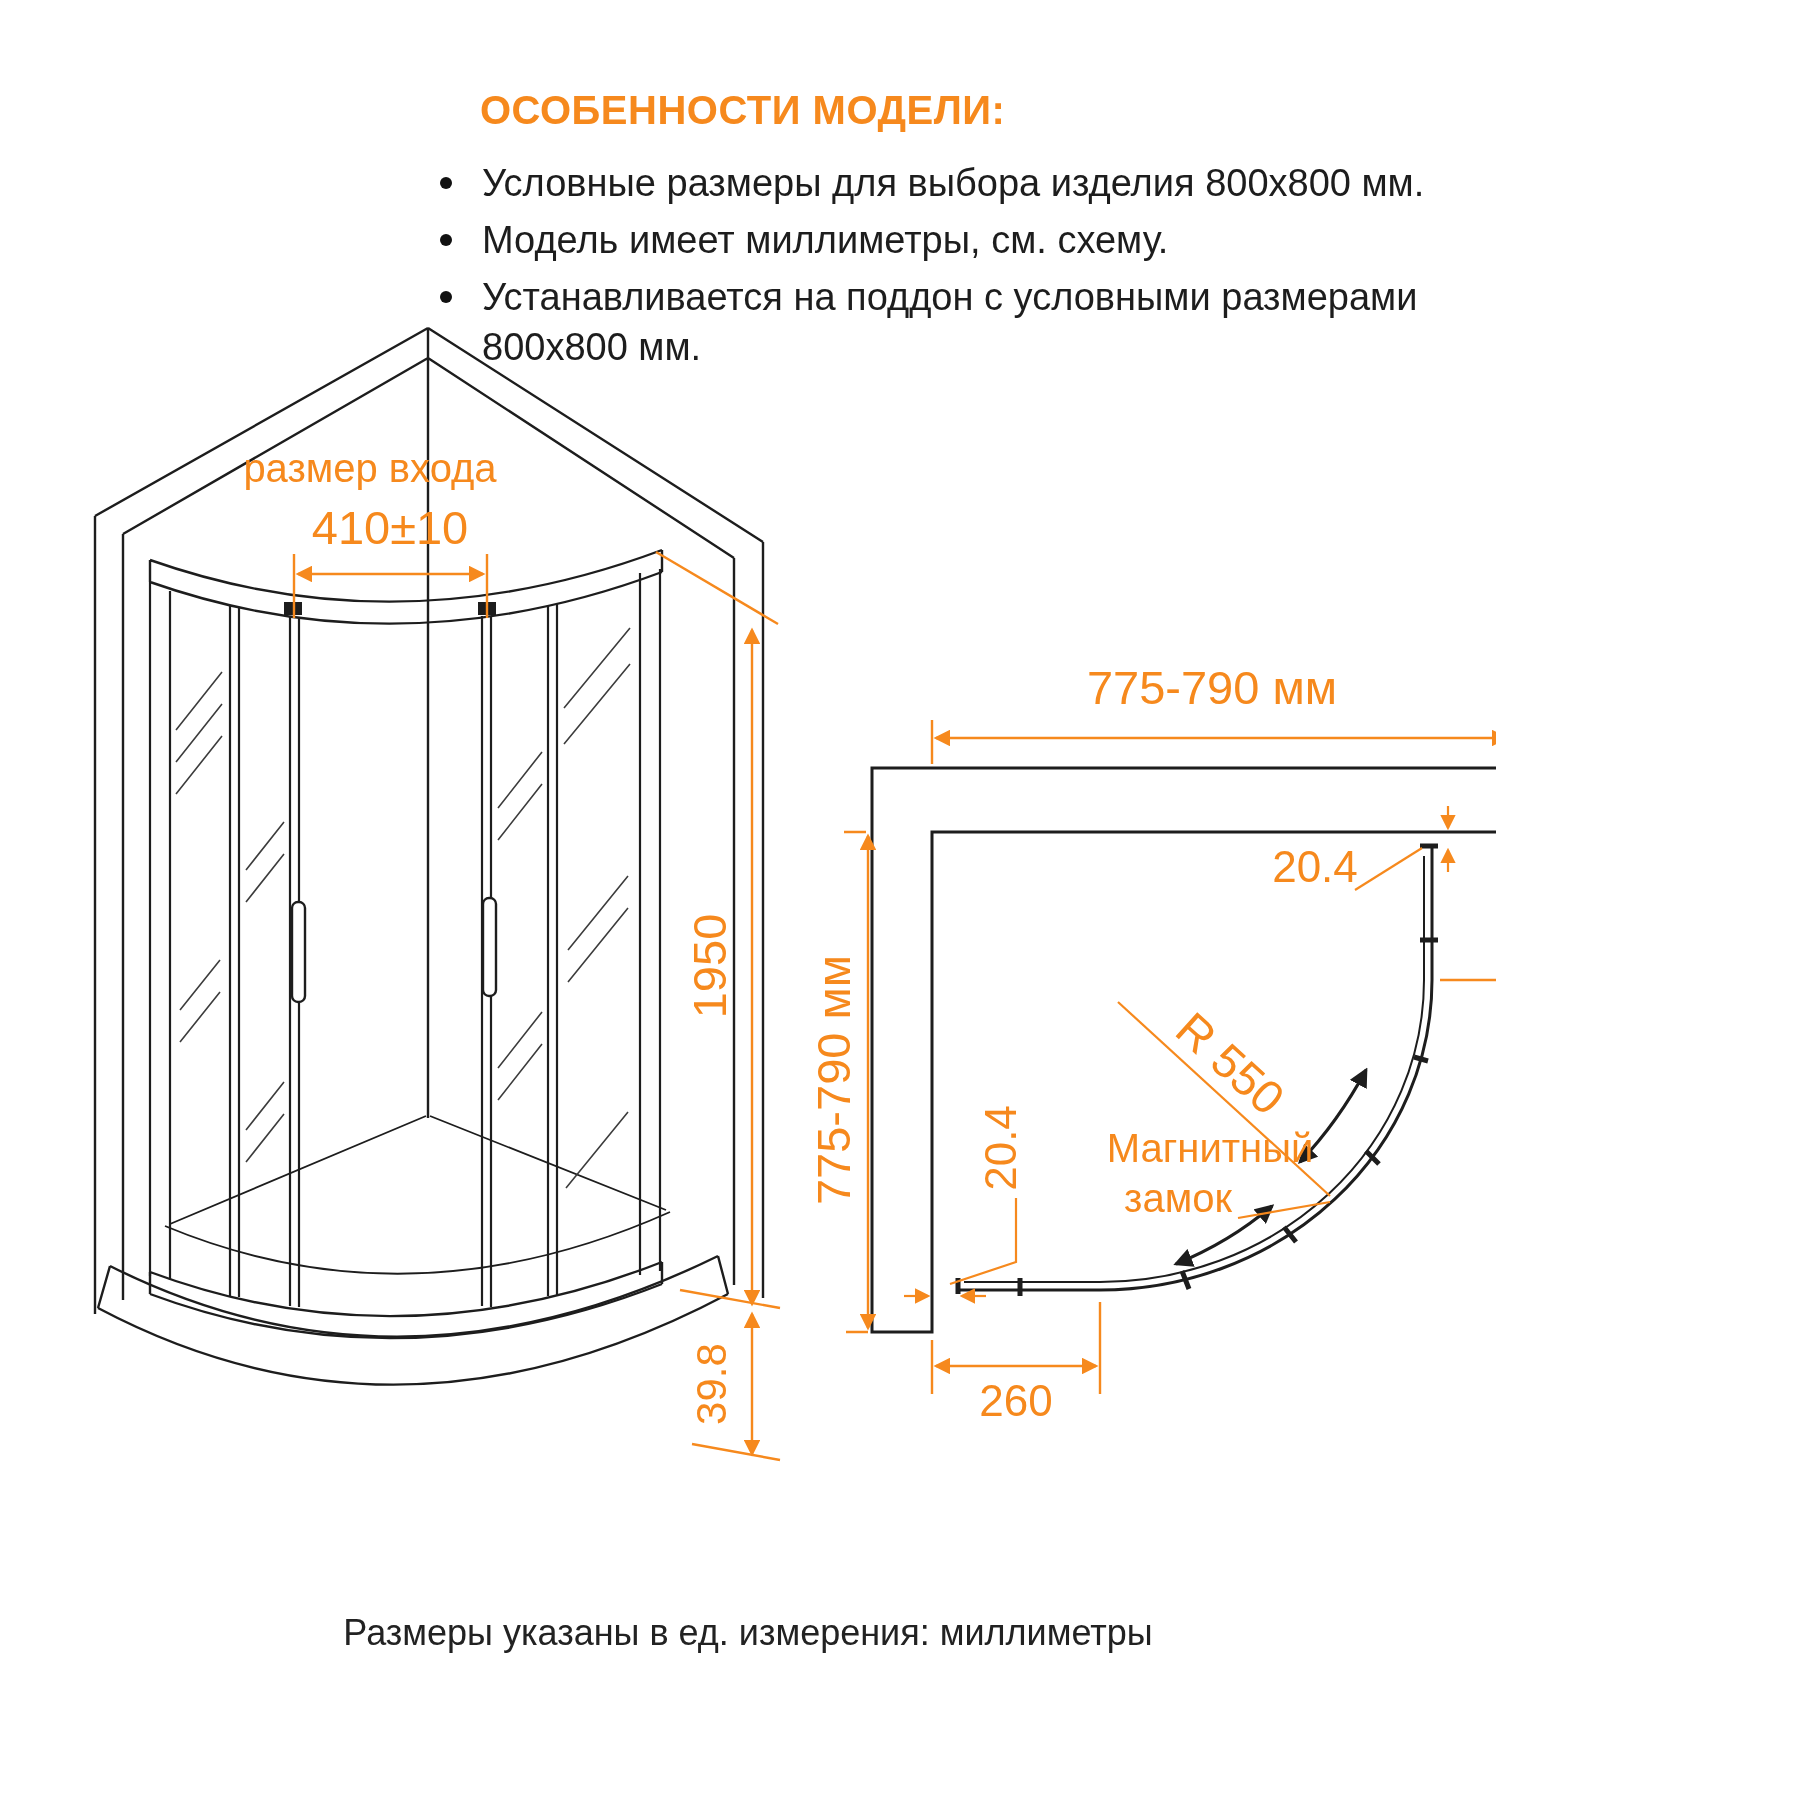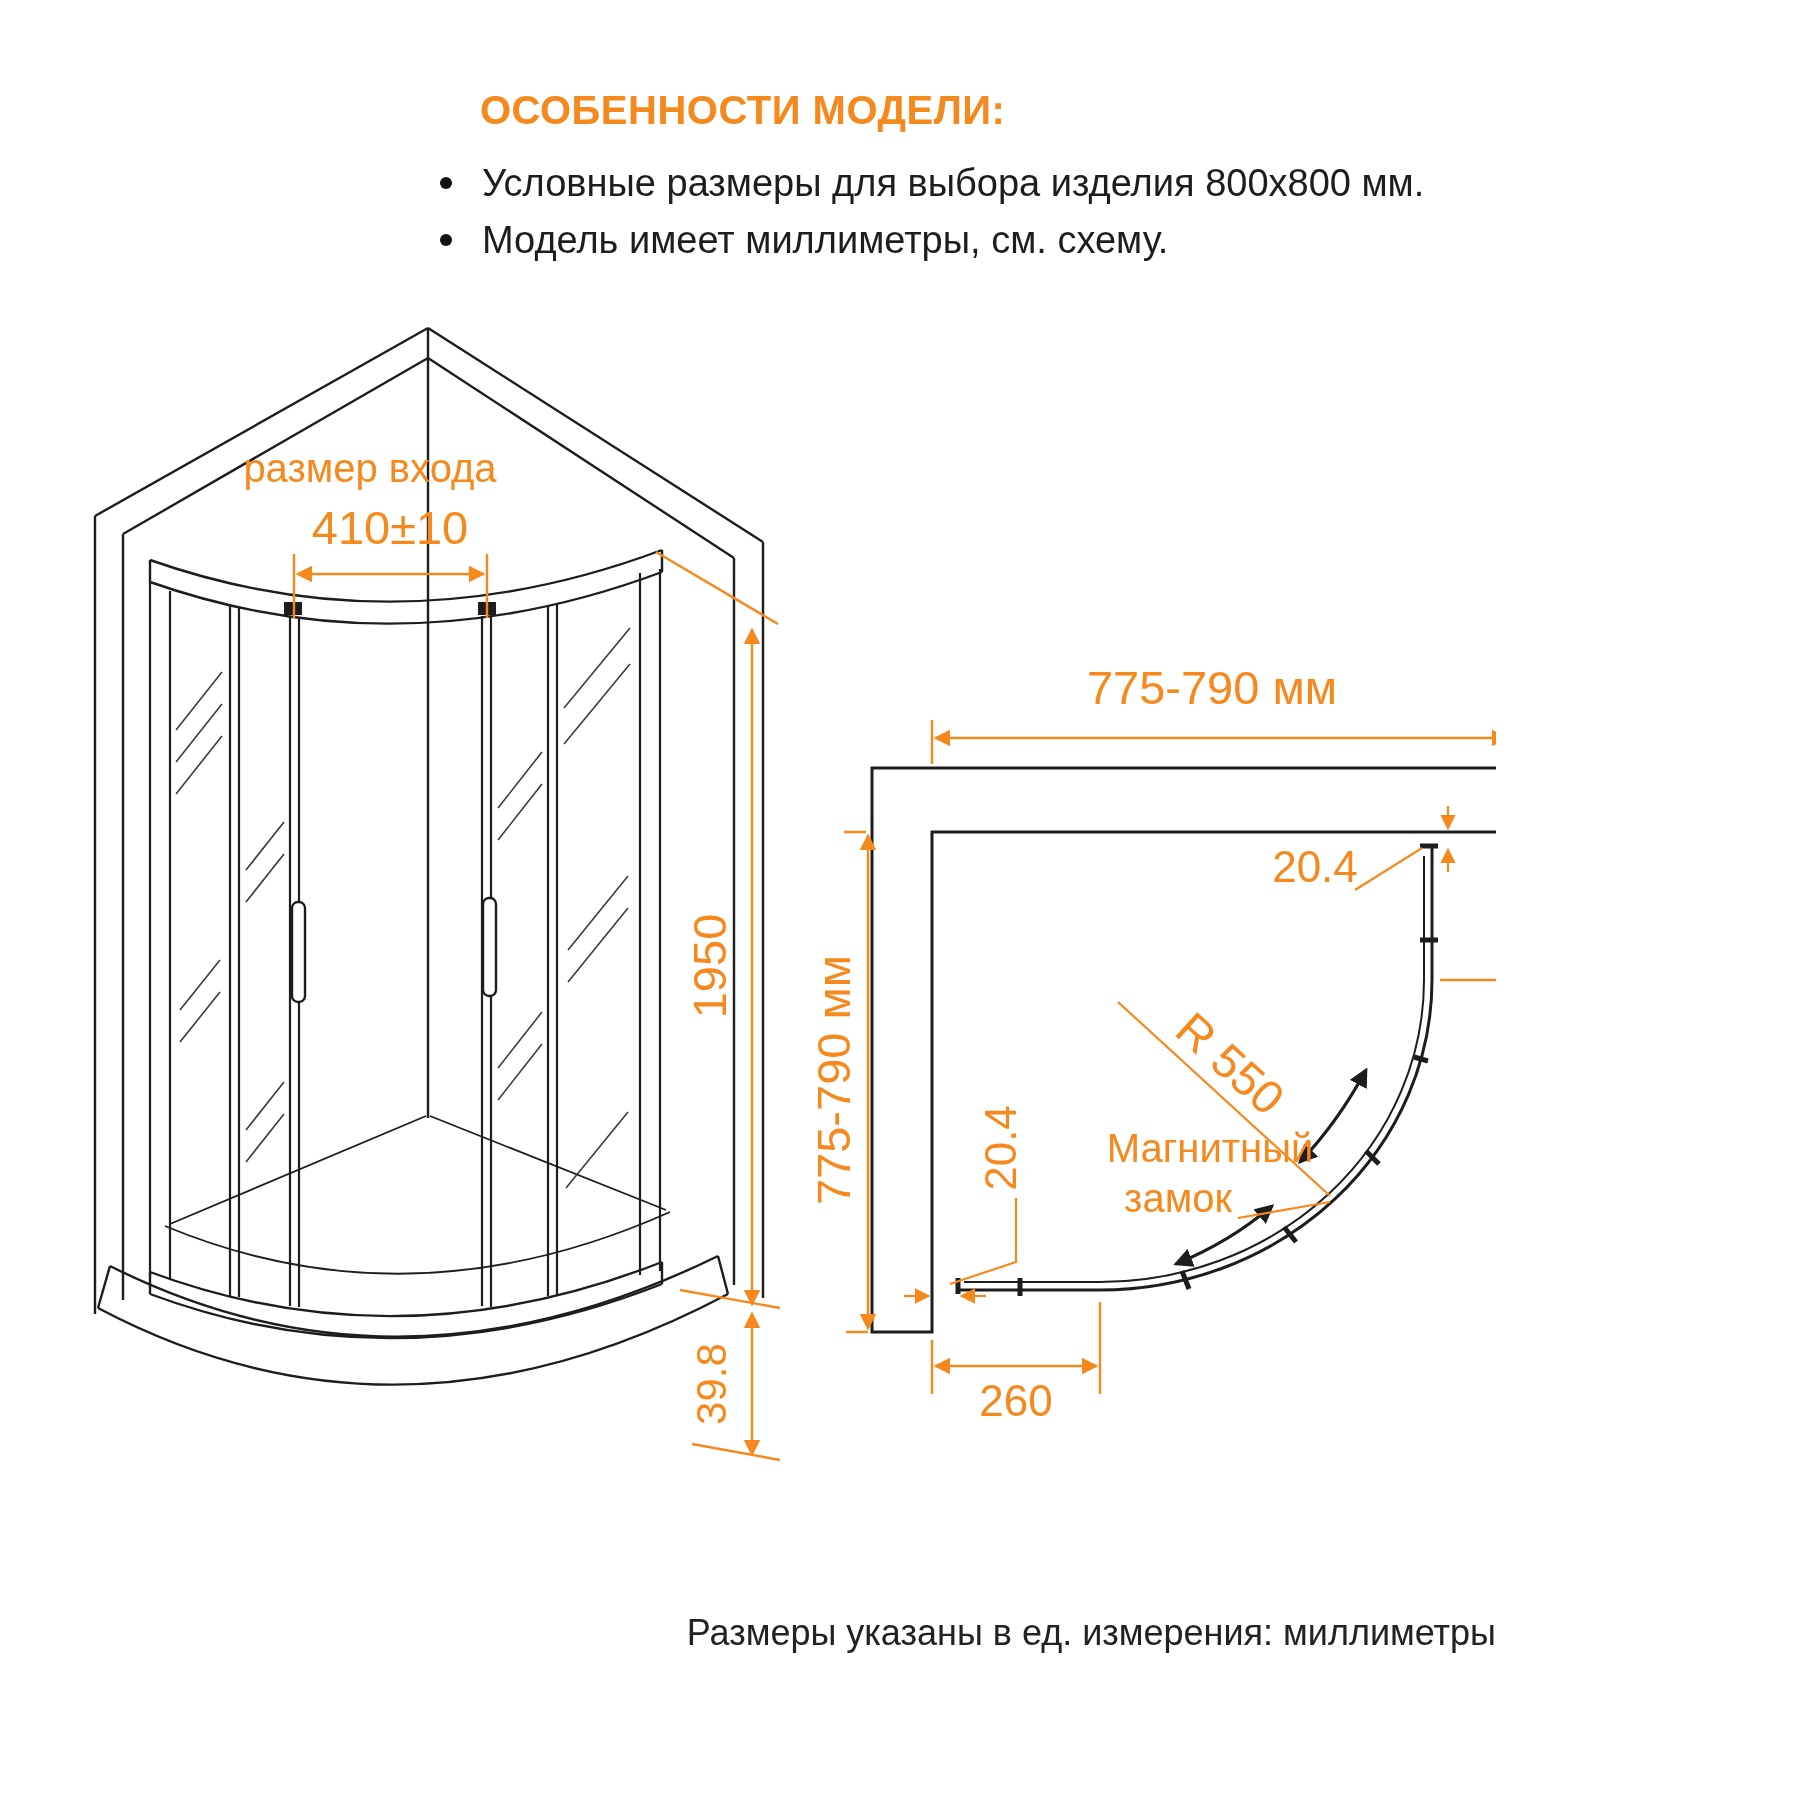--- a/index.html
+++ b/index.html
@@ -5,36 +5,37 @@
   html,body{margin:0;padding:0;background:#ffffff;}
   .page{position:relative;width:1496px;height:1800px;background:#fff;overflow:hidden;
         font-family:"Liberation Sans",sans-serif;color:#1d1d1d;}
   .title{position:absolute;left:480px;top:88px;margin:0;font-size:40px;font-weight:700;
          color:#F6891D;letter-spacing:.5px;}
   ul.features{position:absolute;left:418px;top:142px;width:1110px;margin:16px;padding:0;
               list-style:none;font-size:38px;line-height:1.32;}
   ul.features li{position:relative;padding-left:48px;margin-bottom:7px;}
   ul.features li::before{content:"";position:absolute;left:6px;top:19px;width:12px;height:12px;
               border-radius:50%;background:#111;}
-  .footer{position:absolute;left:0;right:0;top:1612px;text-align:right;font-size:36px;color:#222;}
+  .footer{position:absolute;left:0;right:0;top:1612px;text-align:center;font-size:36px;color:#222;}
   svg{position:absolute;overflow:hidden;}
   svg text{font-family:"Liberation Sans",sans-serif;fill:#F6891D;}
   .fv{left:70px;top:310px;}
   .pv{left:810px;top:650px;}
 </style>
 </head>
 <body>
 
 <div class="page">
 
   <h1 class="title">ОСОБЕННОСТИ МОДЕЛИ:</h1>
 
   <ul class="features">
     <li>Условные размеры для выбора изделия 800х800 мм.</li>
     <li>Модель имеет миллиметры, см. схему.</li>
+    <li>Устанавливается на поддон с условными размерами 800х800 мм.</li>
   </ul>
 
   <svg class="fv" width="720" height="1170" viewBox="0 0 720 1170">
     <defs>
       <marker id="fa" viewBox="0 0 10 10" refX="8.5" refY="5" markerWidth="7" markerHeight="7" orient="auto-start-reverse">
           <path d="M0,0 L10,5 L0,10 Z" fill="#F6891D"></path>
         </marker>
     </defs>
 
     <g stroke="#1d1d1d" fill="none" stroke-width="2.4" stroke-linejoin="round">

